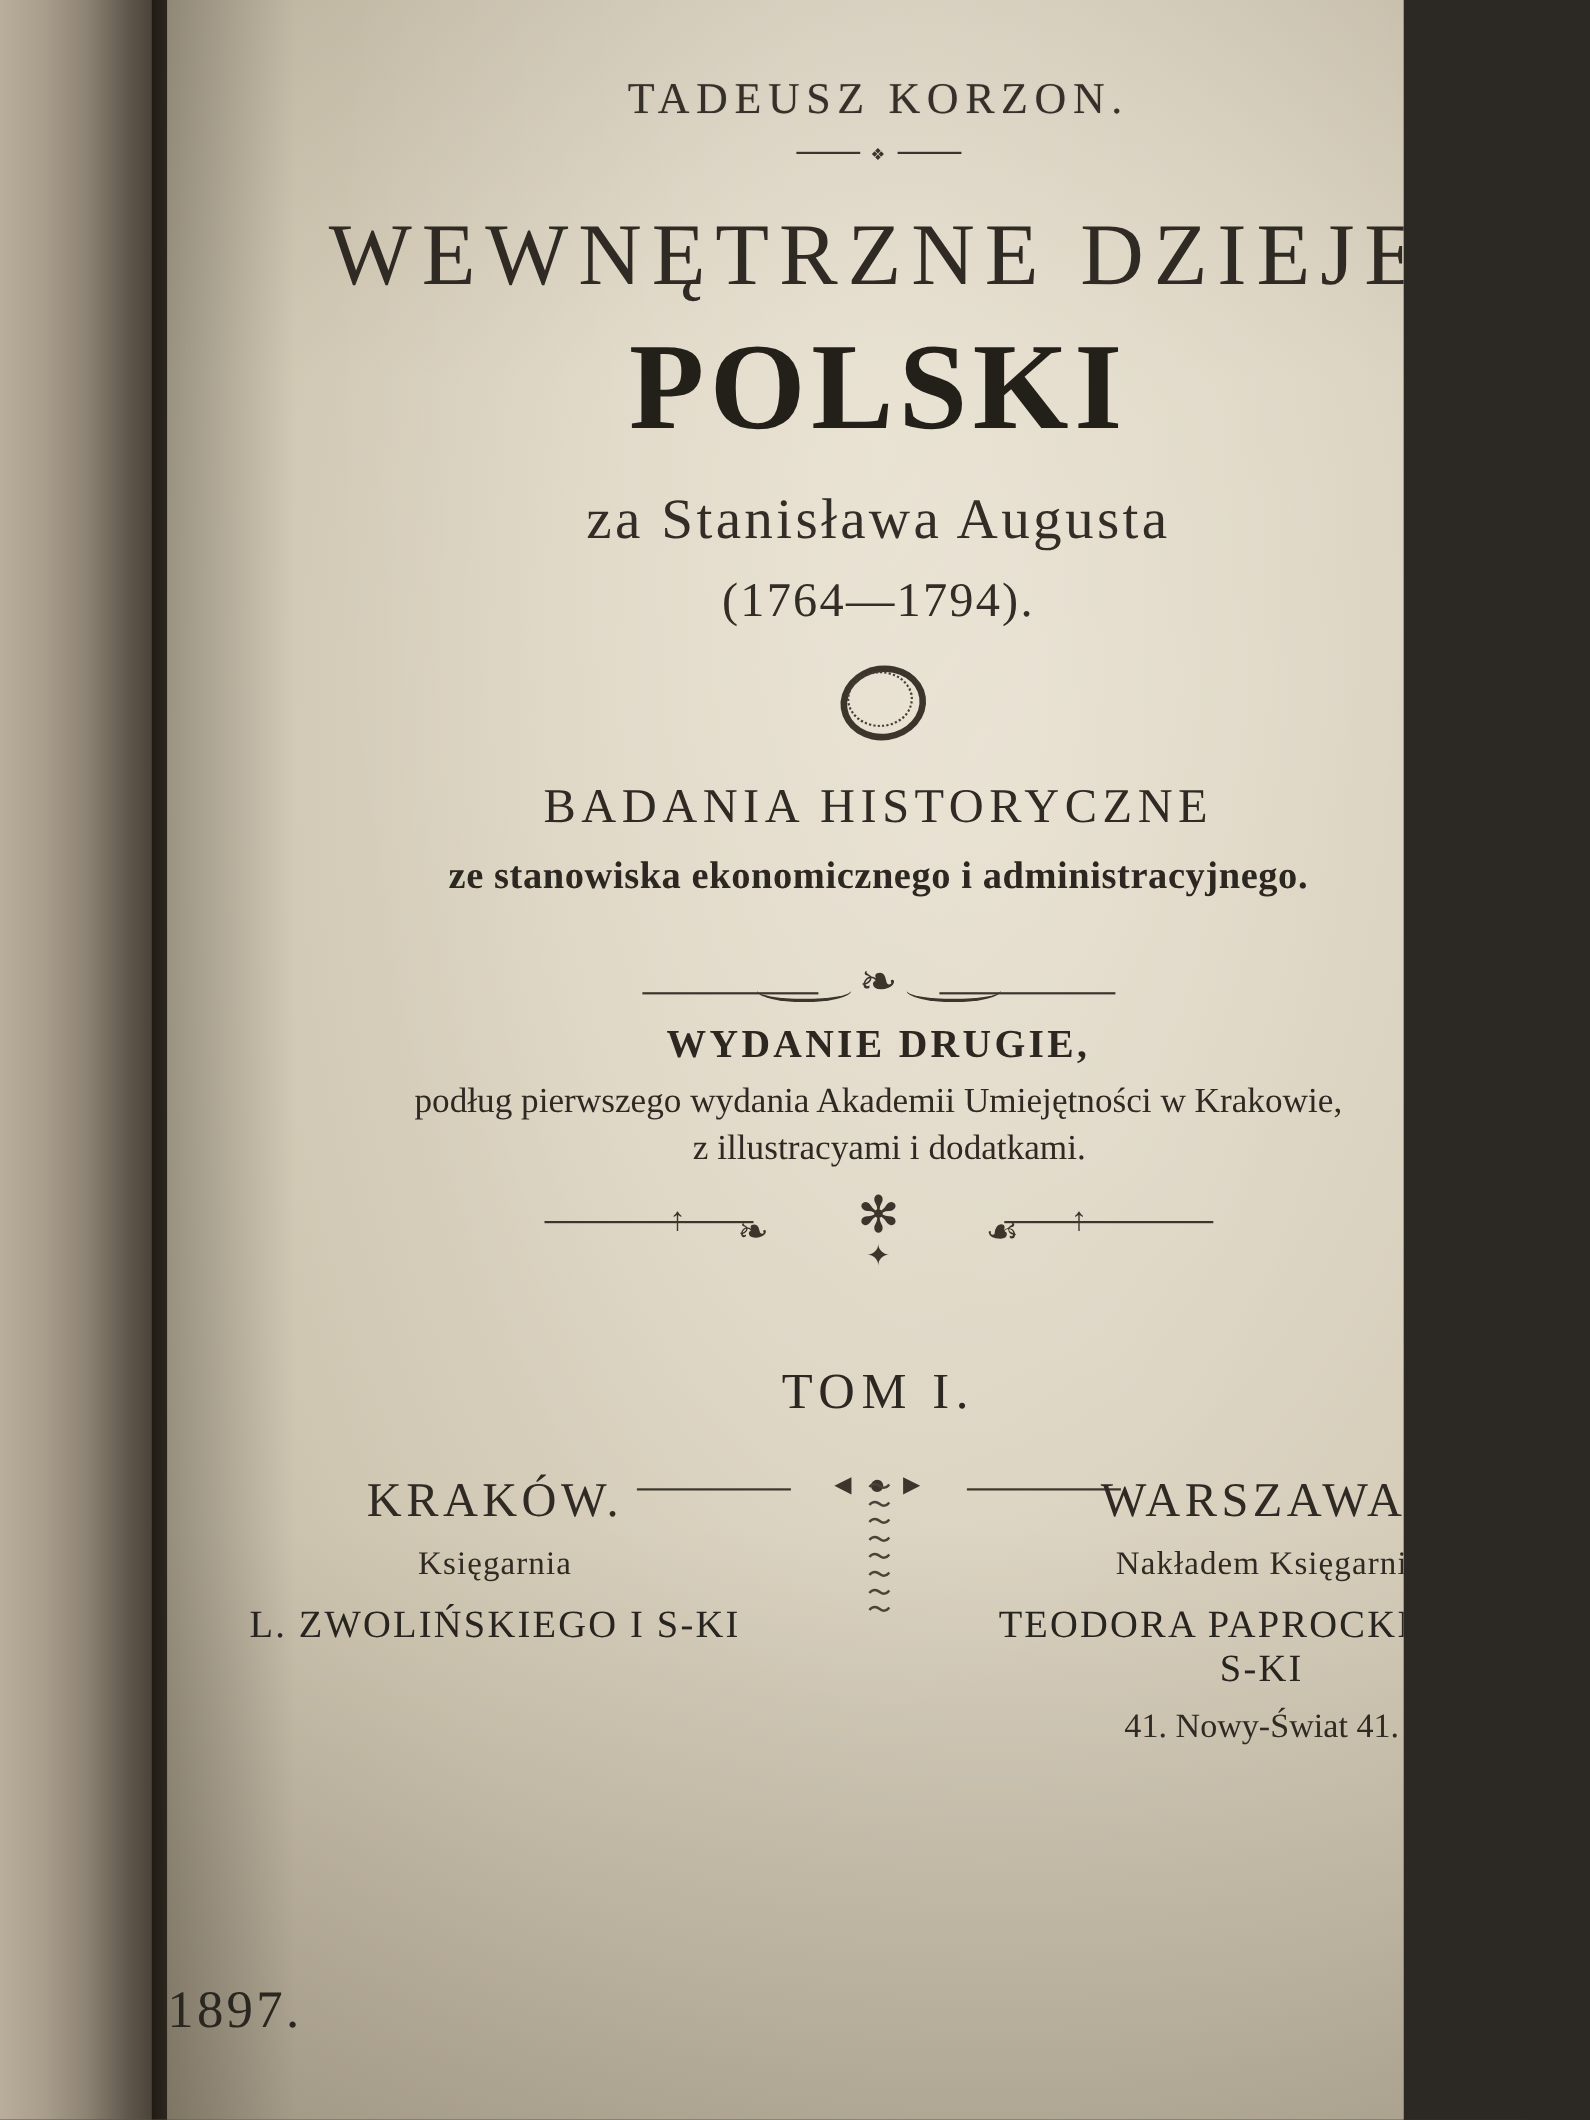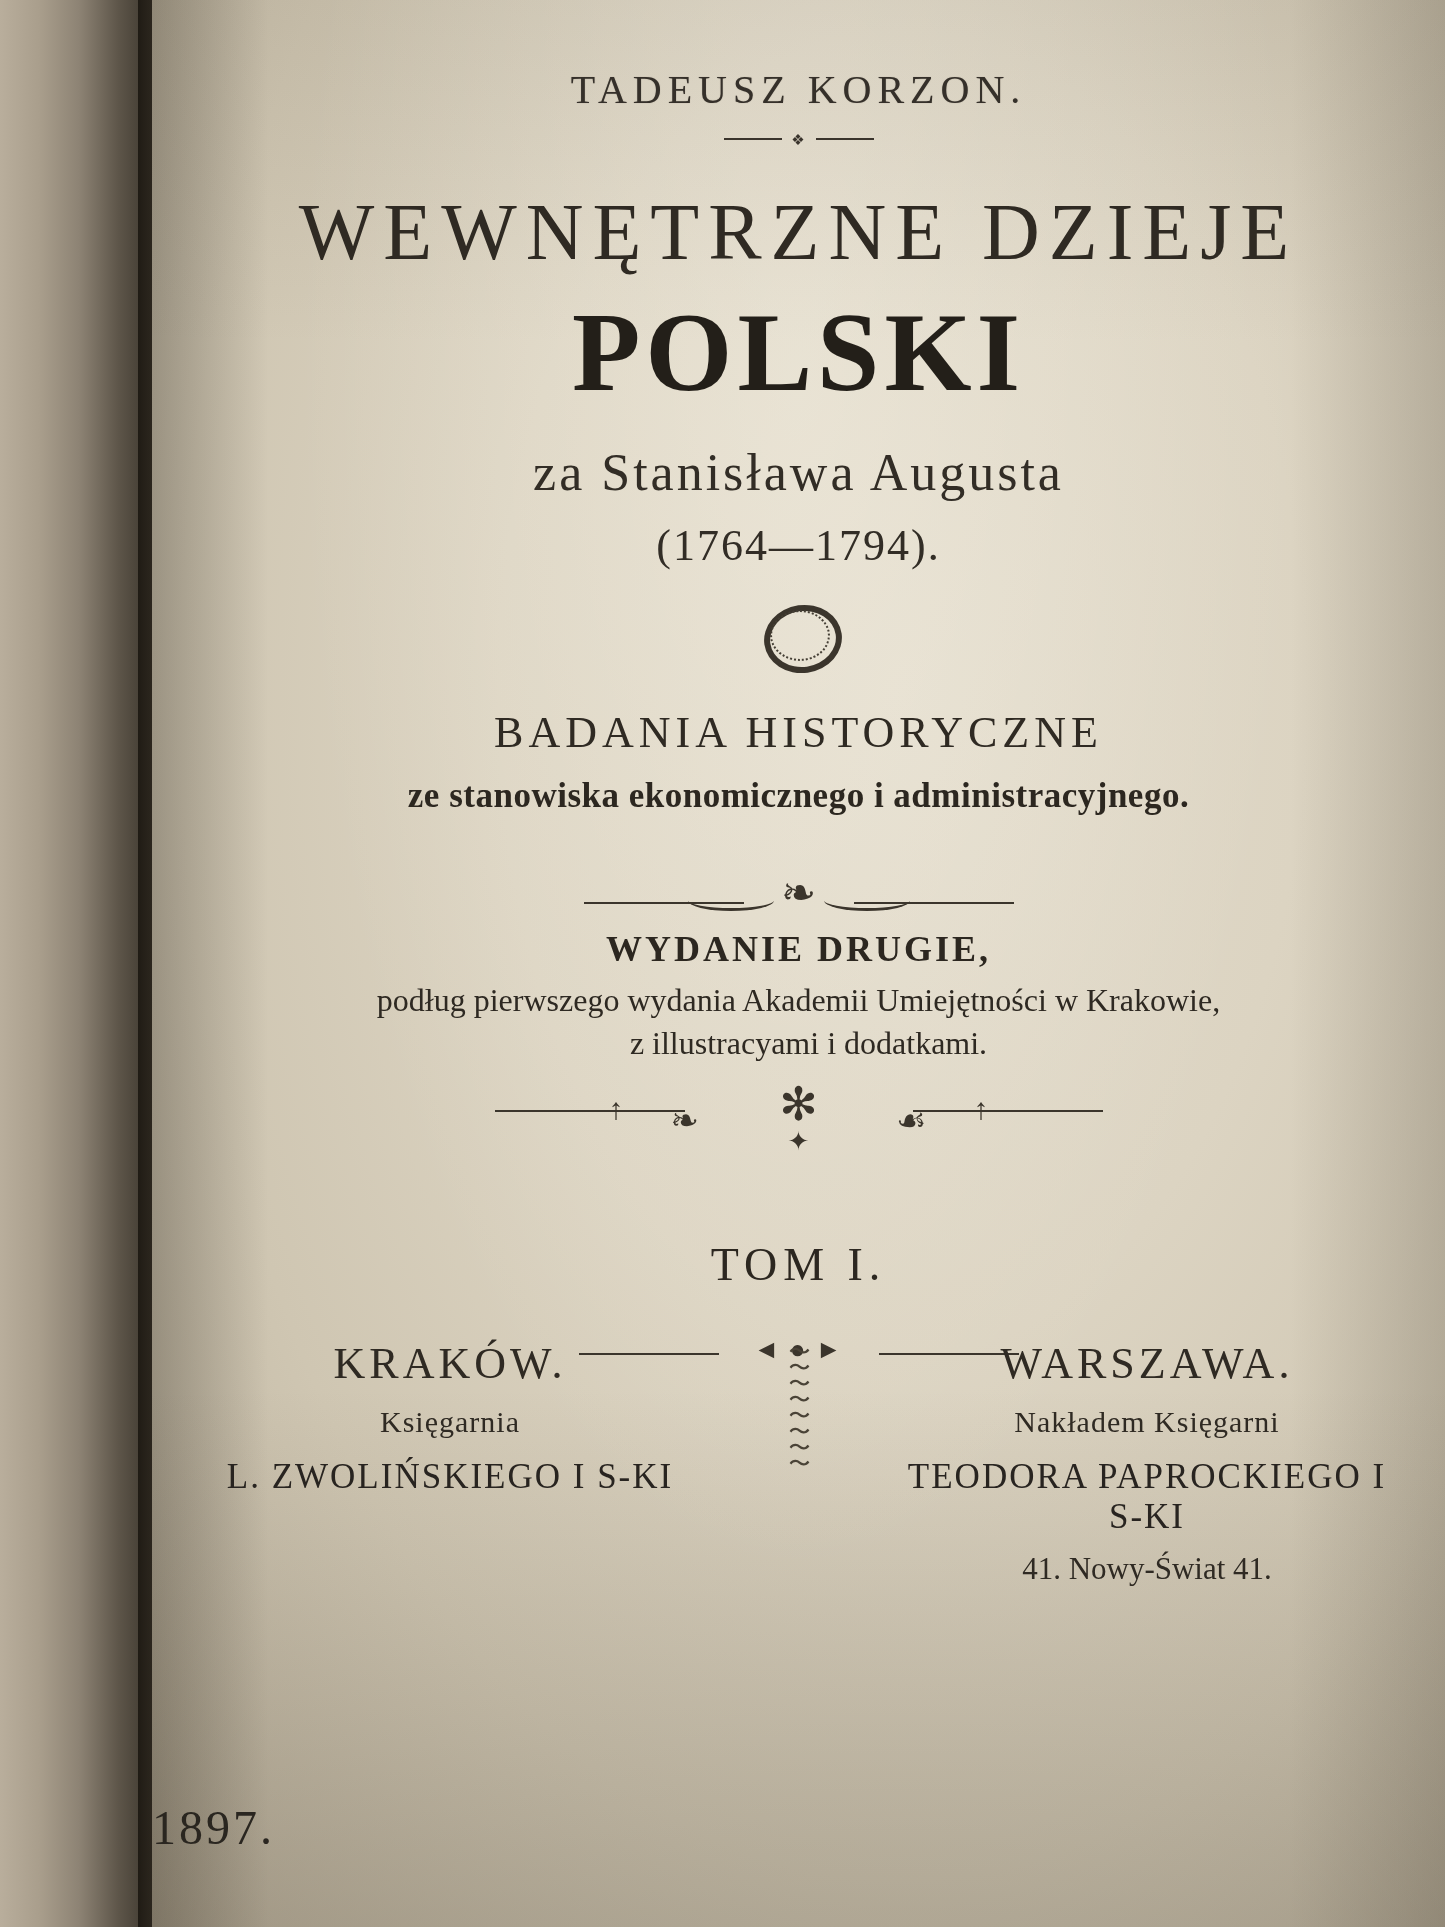--- a/index.html
+++ b/index.html
@@ -11,21 +11,21 @@
   body {
     width: 1445px;
     height: 1927px;
     overflow: hidden;
     font-family: "Liberation Serif", serif;
   }
 
   
   .photo {
     position: relative;
-    width: 1445px;
+    width: 1276px;
     height: 1927px;
     background: #6d6356;
     overflow: hidden;
   }
 
   
   .left-dark {
     position: absolute;
     left: 0; top: 0;
     width: 152px; height: 100%;

